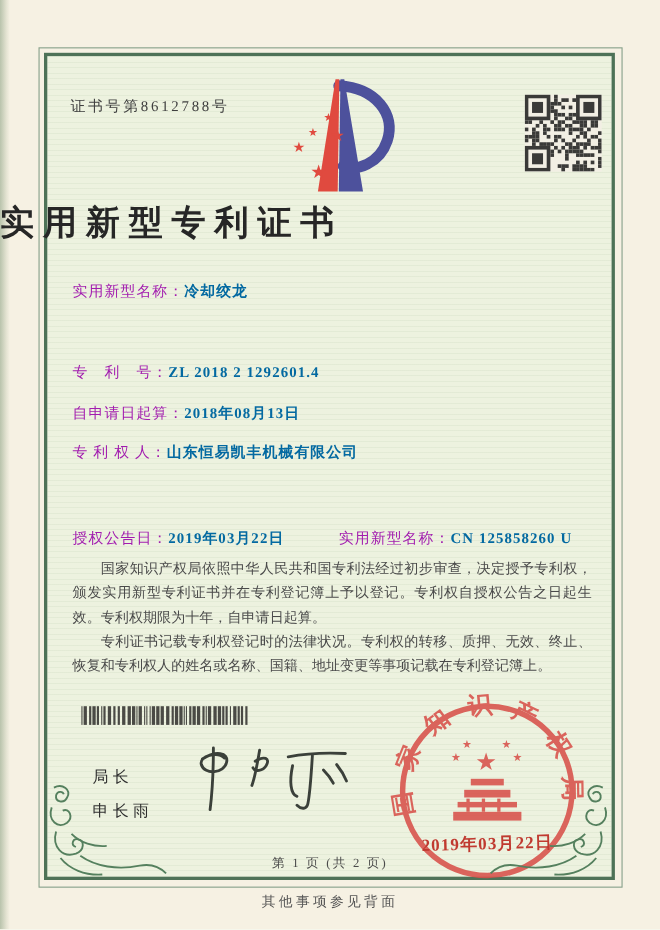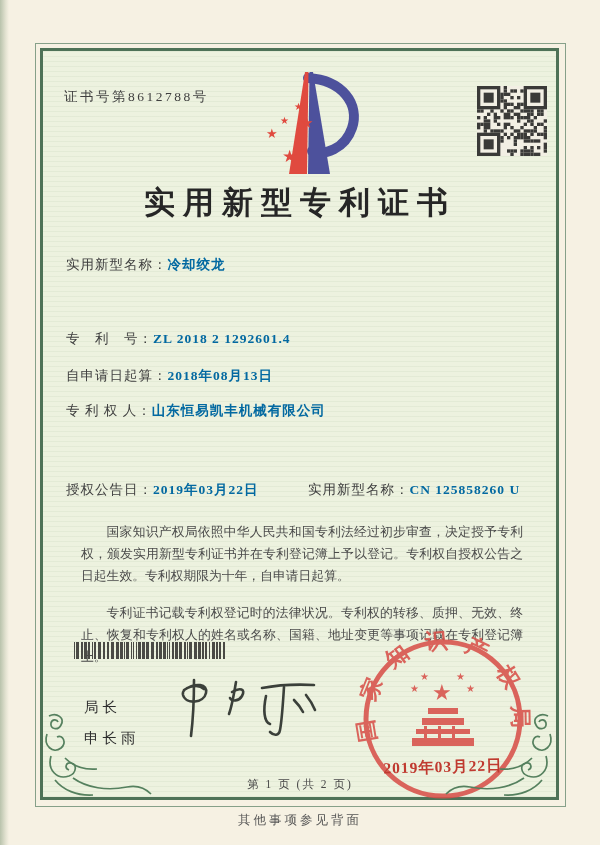--- a/index.html
+++ b/index.html
@@ -11,32 +11,32 @@
         border:1px solid #86a089;}
   .frame-inner{position:absolute;left:40px;top:48px;width:513px;height:746px;
         border:3px solid #4e7257;background:#edf2df;}
   .frame-inner::after{content:"";position:absolute;inset:0;
         background:repeating-linear-gradient(0deg,rgba(140,170,130,.10) 0 1px,rgba(0,0,0,0) 1px 5px);
         pointer-events:none;}
   .abs{position:absolute;}
   .cert-no{left:64px;top:88px;font-size:13.5px;letter-spacing:2.5px;color:#3f3f3f;}
   .logo{left:250px;top:66px;width:120px;height:116px;}
   .qr{left:477px;top:86px;width:70px;height:70px;background:#f2efe4;}
-  .title{left:0;right:0;top:182px;text-align:center;font-size:31px;font-weight:bold;
+  .title{left:0;right:0;top:182px;text-align:left;font-size:31px;font-weight:bold;
         letter-spacing:8px;color:#262626;}
   .row{left:66px;font-size:13.5px;letter-spacing:1px;color:#454545;white-space:nowrap;}
-  .row .flabel{color:#404040;}
+  .row .flabel{color:#a21caf;}
   .row .fvalue{color:#0369a1;font-weight:bold;}
   .addr-val{display:inline-block;white-space:normal;width:368px;vertical-align:top;line-height:1.65;}
   .r1{top:256px}.r2{top:293px}.r3{top:330px}.r4{top:367px}.r5{top:402px}.r6{top:436px}
   .grant-date{left:66px;top:481px;}
   .grant-no{left:308px;top:481px;}
   .paras{left:66px;top:506px;width:472px;font-size:12.8px;line-height:1.72;
         color:#4a4a4a;text-align:justify;}
-  .paras p{margin:15px;text-indent:2em;}
+  .paras p{margin:0;text-indent:2em;}
   .barcode{left:74px;top:642px;width:158px;height:17px;}
   .director{left:84px;top:692px;font-size:14.5px;letter-spacing:4px;line-height:31px;color:#2e2e2e;}
   .sig{left:166px;top:676px;}
   .seal{left:352px;top:628px;width:182px;height:182px;}
   .seal-date{left:352px;top:757px;width:182px;text-align:center;font-size:15.5px;
         color:#c03a30;letter-spacing:1px;transform:rotate(-1.5deg);font-weight:bold;}
   .page-no{left:0;right:0;top:777px;text-align:center;font-size:11.5px;letter-spacing:2px;color:#4a4a4a;}
   .footer-note{left:0;right:0;top:812px;text-align:center;font-size:12.5px;letter-spacing:3px;color:#555;}
   .ornament-l{left:43px;top:712px;}
   .ornament-r{right:46px;top:712px;transform:scaleX(-1);}

